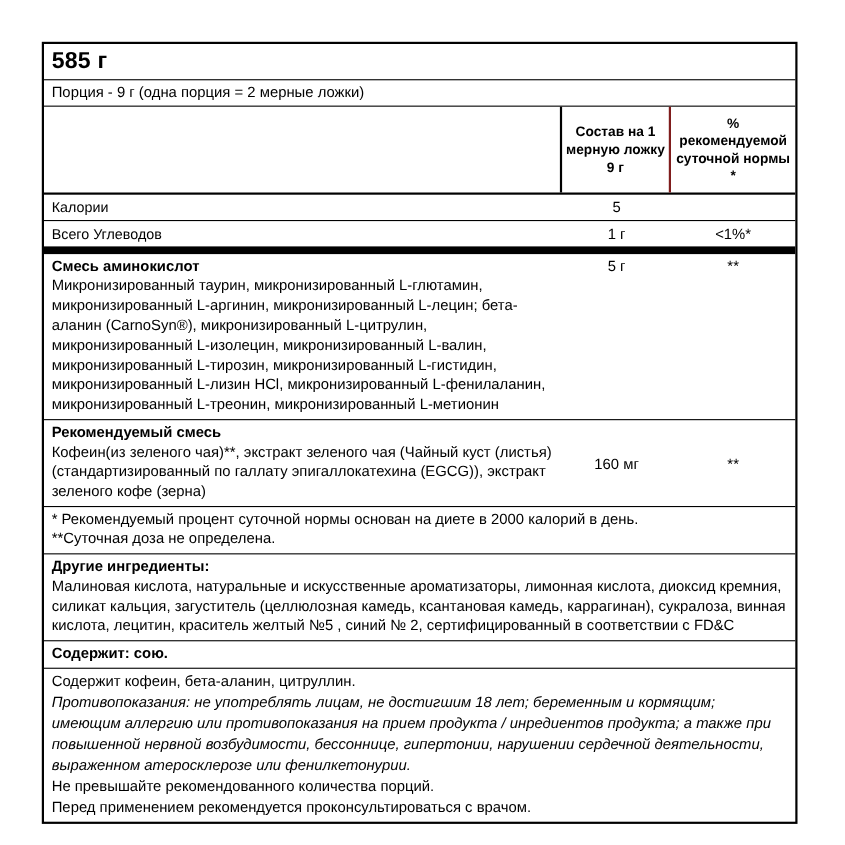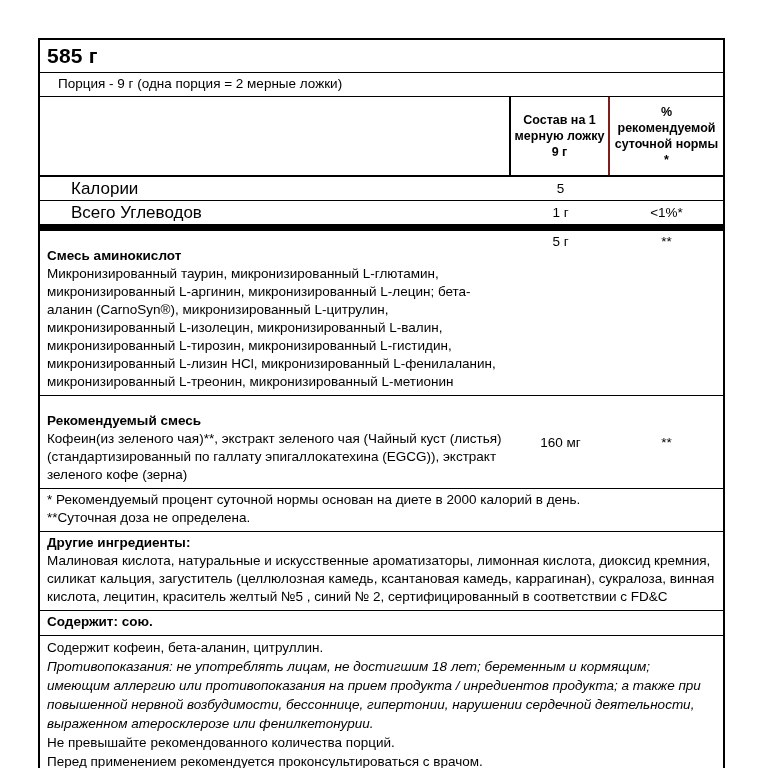--- a/index.html
+++ b/index.html
@@ -28,25 +28,24 @@
     display: flex;
     align-items: stretch;
     border-bottom: 1px solid #000000;
     box-sizing: border-box;
   }
   .row.no-rule { border-bottom: none; }
 
   .cell-name {
     flex: 1 1 auto;
     padding: 3px 6px 3px 7px;
-    font-size: 17px;
+    font-size: 13px;
     line-height: 17px;
     box-sizing: border-box;
     min-width: 0;
-    margin-left: 24px;
   }
   .cell-amount {
     flex: 0 0 99px;
     text-align: center;
     padding: 3px 2px;
     font-size: 13.5px;
     line-height: 17px;
     box-sizing: border-box;
   }
   .cell-dv {
@@ -64,21 +63,21 @@
     padding: 3px 7px 4px 7px;
   }
   .title-text {
     font-size: 21px;
     font-weight: bold;
     line-height: 25px;
     letter-spacing: 0.2px;
   }
   .sub-row {
     border-bottom: 1px solid #000000;
-    padding: 2px 7px 3px 18px;
+    padding: 2px 7px 3px 7px;
     font-size: 13.5px;
     line-height: 18px;
   }
   .sub-row.thick-under { border-bottom: 3px solid #000000; }
 
   
   .head-band {
     display: flex;
     align-items: stretch;
     border-bottom: 2px solid #000000;
@@ -123,21 +122,20 @@
   
   .blend {
     display: flex;
     align-items: flex-start;
     border-bottom: 1px solid #000000;
   }
   .blend-left {
     flex: 1 1 auto;
     padding: 2px 6px 4px 7px;
     min-width: 0;
-    margin-top: 14px;
   }
   .blend-title {
     font-size: 13.5px;
     font-weight: bold;
     line-height: 18px;
   }
   .blend-body {
     font-size: 13.5px;
     line-height: 18px;
   }

